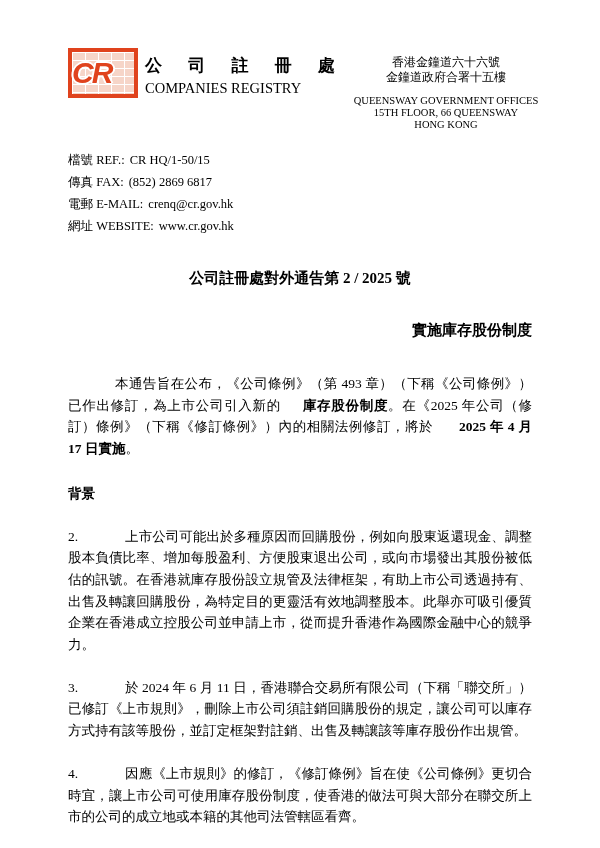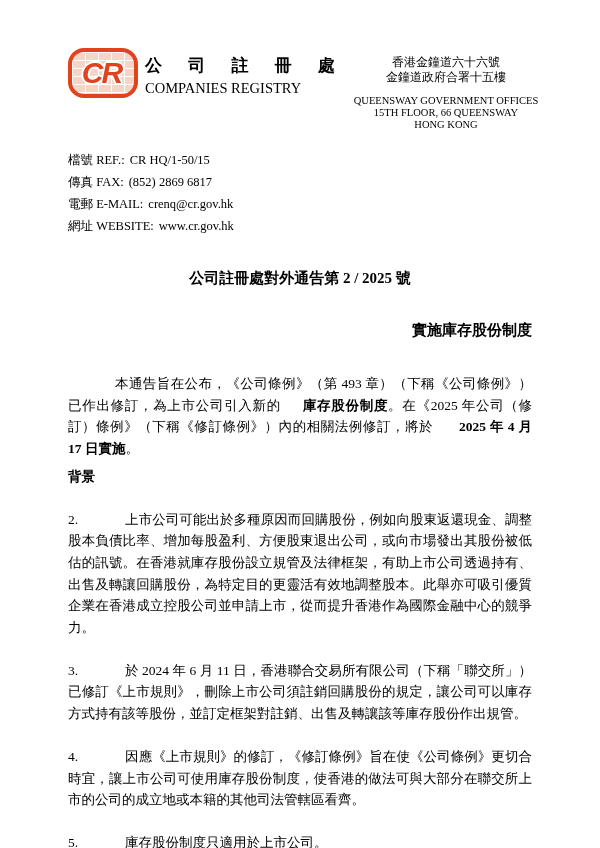--- a/index.html
+++ b/index.html
@@ -11,27 +11,27 @@
     position: relative;
     overflow: hidden;
   }
   .page { padding: 48px 68px 40px 68px; }
 
   
   .letterhead { display: flex; justify-content: space-between; align-items: flex-start; }
   .head-left { display: flex; align-items: flex-start; }
   .logo {
     width: 70px; height: 50px; flex: 0 0 auto;
-    border: 4px solid #e0431d; border-radius: 16px;
+    border: 4px solid #e0431d; border-radius: 0;
     background-color: #f6d5c8;
     background-image:
       linear-gradient(#ffffff 1px, transparent 1px),
       linear-gradient(90deg, #ffffff 1px, transparent 1px);
     background-size: 13px 8px;
-    display: flex; align-items: center; justify-content: center;
+    display: flex; align-items: center; 
   }
   .logo-text {
     font-family: "Liberation Sans", sans-serif;
     font-weight: bold; font-style: italic;
     font-size: 30px; line-height: 1; color: #e0431d; letter-spacing: -2px;
     text-shadow: -2px 0 #fff, 2px 0 #fff, 0 -2px #fff, 0 2px #fff,
                  -1px -1px #fff, 1px 1px #fff, -1px 1px #fff, 1px -1px #fff;
     padding-right: 3px;
   }
   .org-names { margin-left: 7px; padding-top: 6px; }
@@ -50,21 +50,21 @@
 
   
   .title-block { text-align: center; margin-top: 32px; }
   .title-line { font-size: 15px; font-weight: bold; }
   .title-line + .title-line { margin-top: 33px; text-align: right; }
 
   
   .doc-body { margin-top: 33px; font-size: 13.5px; line-height: 21.7px; }
   .intro { text-align: justify; text-indent: 47px; }
   .intro .bold { font-weight: bold; padding-left: 22px; }
-  .section-heading { font-size: 13.5px; font-weight: bold; margin-top: 6px; }
+  .section-heading { font-size: 13.5px; font-weight: bold; margin-top: 23px; }
   .num-para { text-align: justify; margin-top: 21px; }
   .para-num { display: inline-block; width: 57px; text-indent: 0; }
 </style>
 </head>
 <body>
 
 <div class="page">
 
   <div class="letterhead">
     <div class="head-left">

